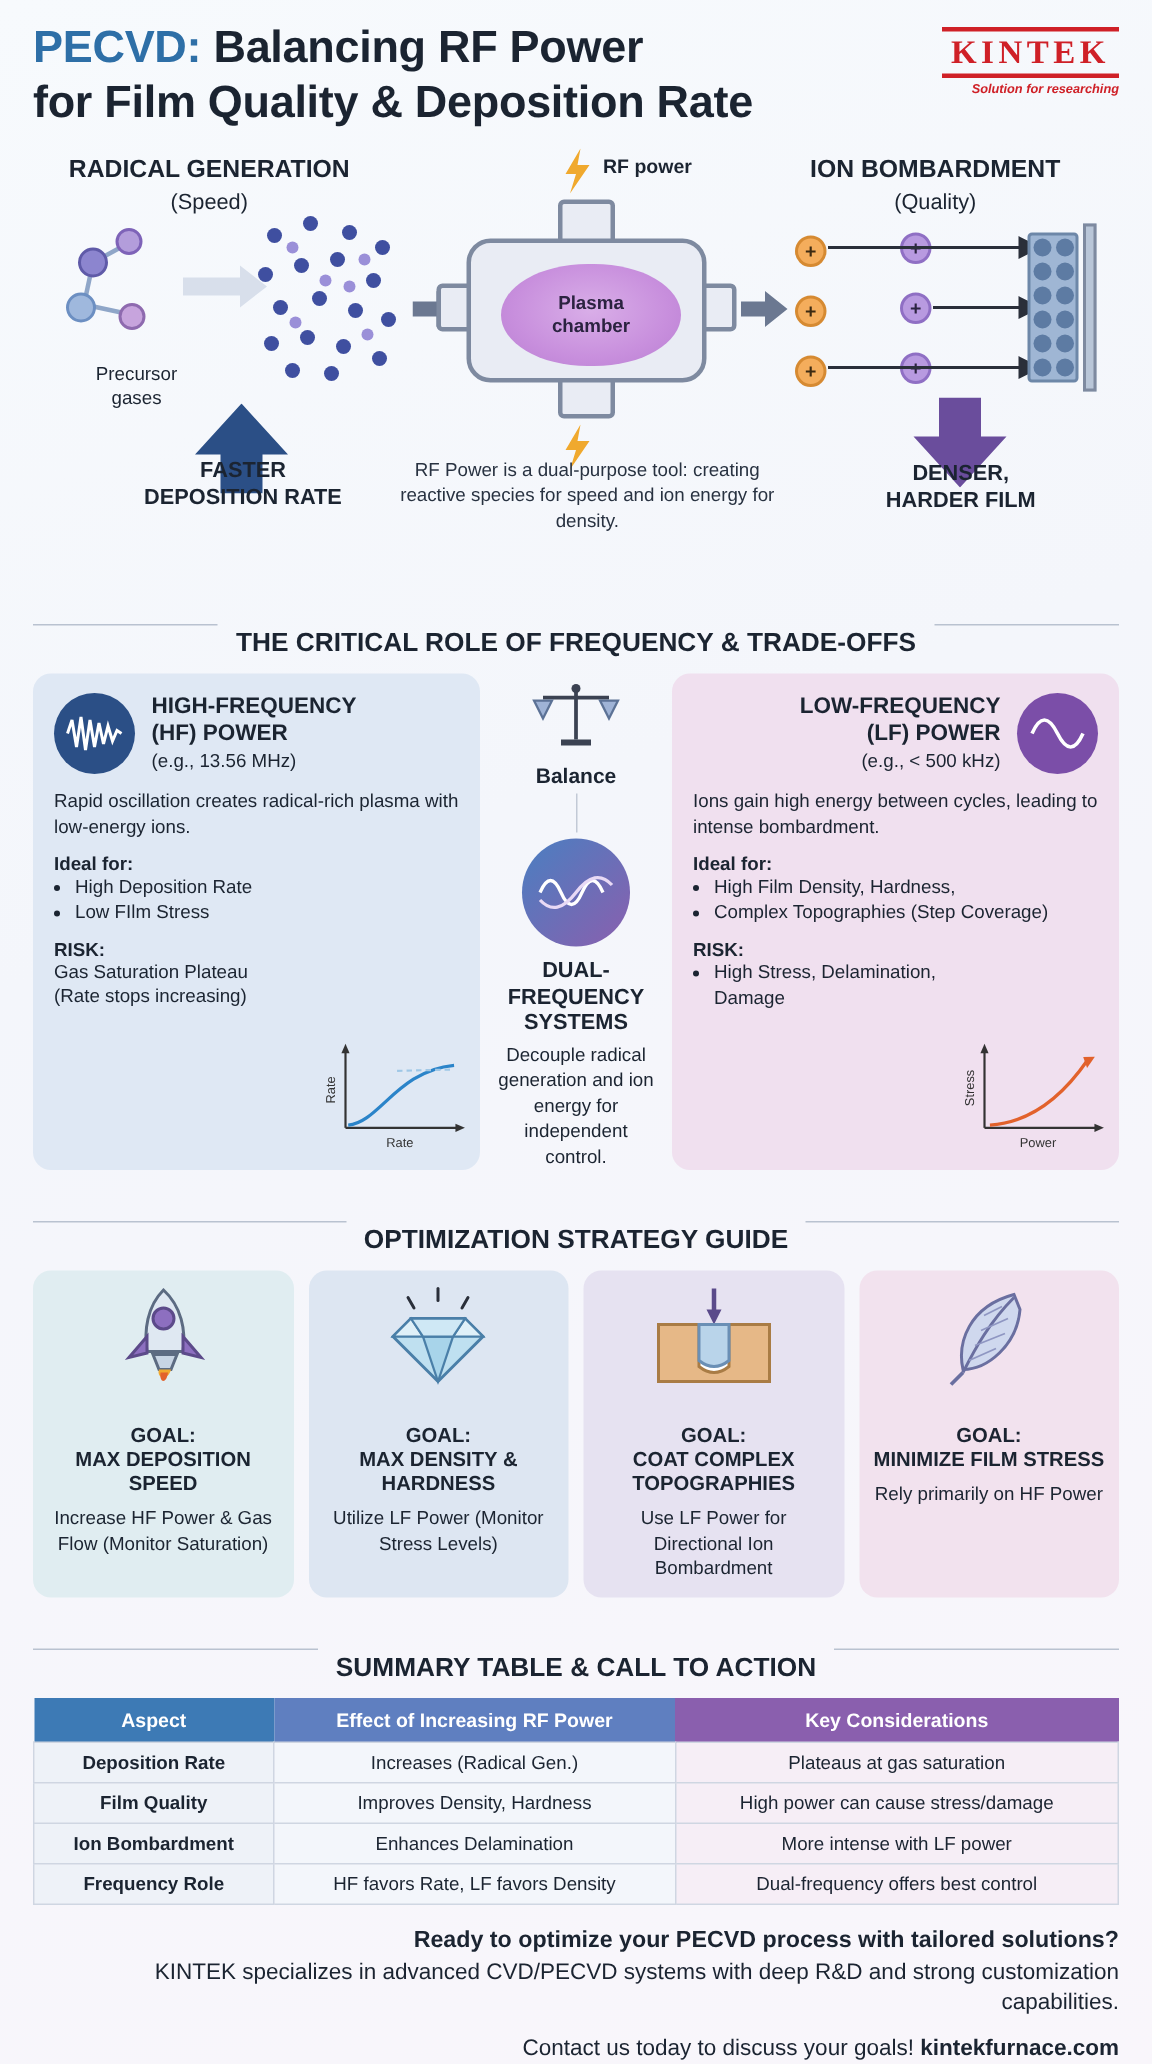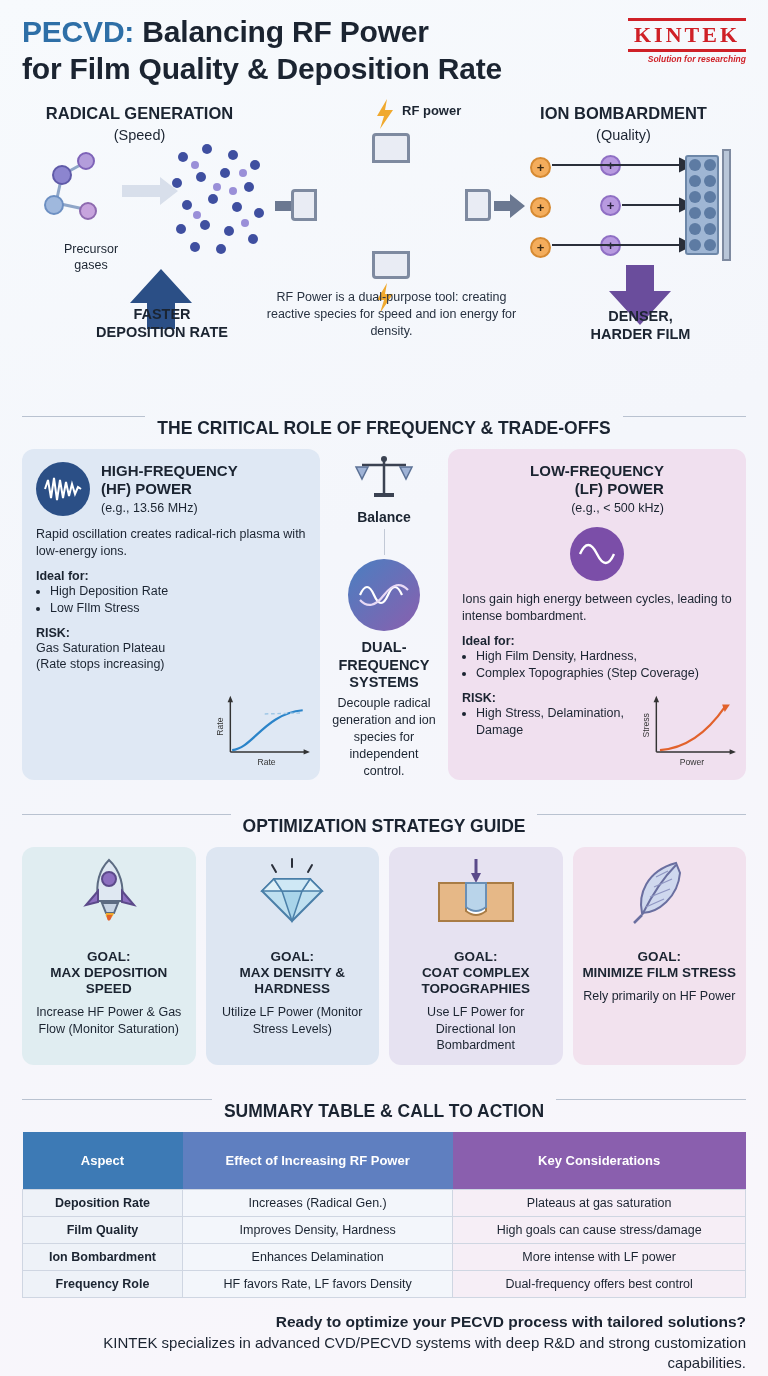--- a/index.html
+++ b/index.html
@@ -94,21 +94,21 @@
   .card.c1 { background: #e0edf1; }
   .card.c2 { background: #dde6f2; }
   .card.c3 { background: #e6e2f1; }
   .card.c4 { background: #f2e2ee; }
   .card .ico { height: 70px; display: flex; align-items: flex-end; justify-content: center; }
   .goal { font-size: 13.5px; font-weight: bold; line-height: 1.2; margin-top: 24px; }
   .goal-body { font-size: 12.5px; line-height: 1.3; margin-top: 7px; }
 
   
   table { width: 100%; border-collapse: collapse; font-size: 12.5px; }
-  th { color: #fff; font-weight: bold; padding: 21px 4px; font-size: 13px; }
+  th { color: #fff; font-weight: bold; padding: 7px 4px; font-size: 13px; }
   th.a { background: #3d7ab5; }
   th.b { background: #5f7fc0; }
   th.c { background: #8a5fae; }
   td { padding: 6px 6px; text-align: center; border: 1px solid #cfd6e2; }
   td.k { font-weight: bold; background: #eef2f8; }
   td.m { background: #f3f6fb; }
   td.r { background: #f6eef6; }
 
   
   .cta { text-align: right; margin-top: 14px; }
@@ -190,20 +190,24 @@
     </svg>
 
     <svg style="position:absolute;left:253px;top:96px;" width="32" height="26">
       <path d="M0 8 L16 8 L16 1 L31 13 L16 25 L16 18 L0 18 Z" fill="#6b7891"></path>
     </svg>
 
     <div class="port t"></div>
     <div class="port b"></div>
     <div class="port l"></div>
     <div class="port r"></div>
+    <div class="chamber-body">
+      <div class="chamber-inner" style="white-space:pre-line;">Plasma
+chamber</div>
+    </div>
 
     <svg style="position:absolute;left:352px;top:2px;" width="24" height="30">
       <path d="M13 0 L3 17 L10 17 L6 30 L19 11 L11 11 Z" fill="#f0a92e"></path>
     </svg>
     <div style="position:absolute;left:380px;top:6px;font-size:13px;font-weight:bold;">RF power</div>
     <svg style="position:absolute;left:352px;top:186px;" width="24" height="30">
       <path d="M13 0 L3 17 L10 17 L6 30 L19 11 L11 11 Z" fill="#f0a92e"></path>
     </svg>
 
     <svg style="position:absolute;left:472px;top:96px;" width="32" height="26">
@@ -251,21 +255,21 @@
     </svg>
     <div class="bold-c" style="position:absolute;left:40px;top:208px;width:200px;white-space:pre-line;">FASTER
 DEPOSITION RATE</div>
 
     <svg style="position:absolute;left:583px;top:168px;" width="70" height="60">
       <path d="M35 60 L66 26 L49 26 L49 0 L21 0 L21 26 L4 26 Z" fill="#6a4d9c"></path>
     </svg>
     <div class="bold-c" style="position:absolute;left:516px;top:210px;width:205px;white-space:pre-line;">DENSER,
 HARDER FILM</div>
 
-    <div class="caption" style="position:absolute;left:232px;top:192px;width:275px;">RF Power is a dual-purpose tool: creating reactive species for speed and ion energy for density.</div>
+    <div class="caption" style="position:absolute;left:232px;top:208px;width:275px;">RF Power is a dual-purpose tool: creating reactive species for speed and ion energy for density.</div>
   </div>
 
   <div class="sec-head">
     <div class="line"></div>
     <div class="txt">THE CRITICAL ROLE OF FREQUENCY &amp; TRADE-OFFS</div>
     <div class="line"></div>
   </div>
 
   <div class="freq-row">
 
@@ -312,25 +316,25 @@
       </svg>
       <div class="balance-lbl">Balance</div>
       <div class="vline"></div>
       <div style="width:72px;height:72px;border-radius:50%;background:linear-gradient(135deg,#4a7fc1,#8a5fae);display:flex;align-items:center;justify-content:center;">
         <svg width="52" height="34" viewBox="0 0 52 34">
             <path d="M2 17 Q9 1 16 17 T30 17 T44 17" fill="none" stroke="#ffffff" stroke-width="2.2"></path>
             <path d="M2 22 Q13 34 26 17 T50 12" fill="none" stroke="#e8d9f5" stroke-width="2.2"></path>
           </svg>
       </div>
       <div class="dual-title">DUAL-FREQUENCY SYSTEMS</div>
-      <div class="dual-body">Decouple radical generation and ion species for independent control.</div>
+      <div class="dual-body">Decouple radical generation and ion energy for independent control.</div>
     </div>
 
     <div class="panel lf" style="position:relative;">
-      <div class="panel-top" style="justify-content:flex-end;flex-direction:column;">
+      <div class="panel-top" style="justify-content:flex-end;">
         <div class="p-title" style="text-align:right;">
           <span>LOW-FREQUENCY</span><br><span>(LF) POWER</span><br><span class="sub">(e.g., &lt; 500 kHz)</span>
         </div>
         <div class="circ-icon lf">
           <svg width="40" height="30" viewBox="0 0 40 30">
               <path d="M3 15 Q11 -3 20 15 T37 15" fill="none" stroke="#ffffff" stroke-width="2.4"></path>
             </svg>
         </div>
       </div>
       <div class="p-body">Ions gain high energy between cycles, leading to intense bombardment.</div>
@@ -451,21 +455,21 @@
     </thead>
     <tbody>
       <tr>
         <td class="k">Deposition Rate</td>
         <td class="m">Increases (Radical Gen.)</td>
         <td class="r">Plateaus at gas saturation</td>
       </tr>
       <tr>
         <td class="k">Film Quality</td>
         <td class="m">Improves Density, Hardness</td>
-        <td class="r">High goals can cause stress/damage</td>
+        <td class="r">High power can cause stress/damage</td>
       </tr>
       <tr>
         <td class="k">Ion Bombardment</td>
         <td class="m">Enhances Delamination</td>
         <td class="r">More intense with LF power</td>
       </tr>
       <tr>
         <td class="k">Frequency Role</td>
         <td class="m">HF favors Rate, LF favors Density</td>
         <td class="r">Dual-frequency offers best control</td>

